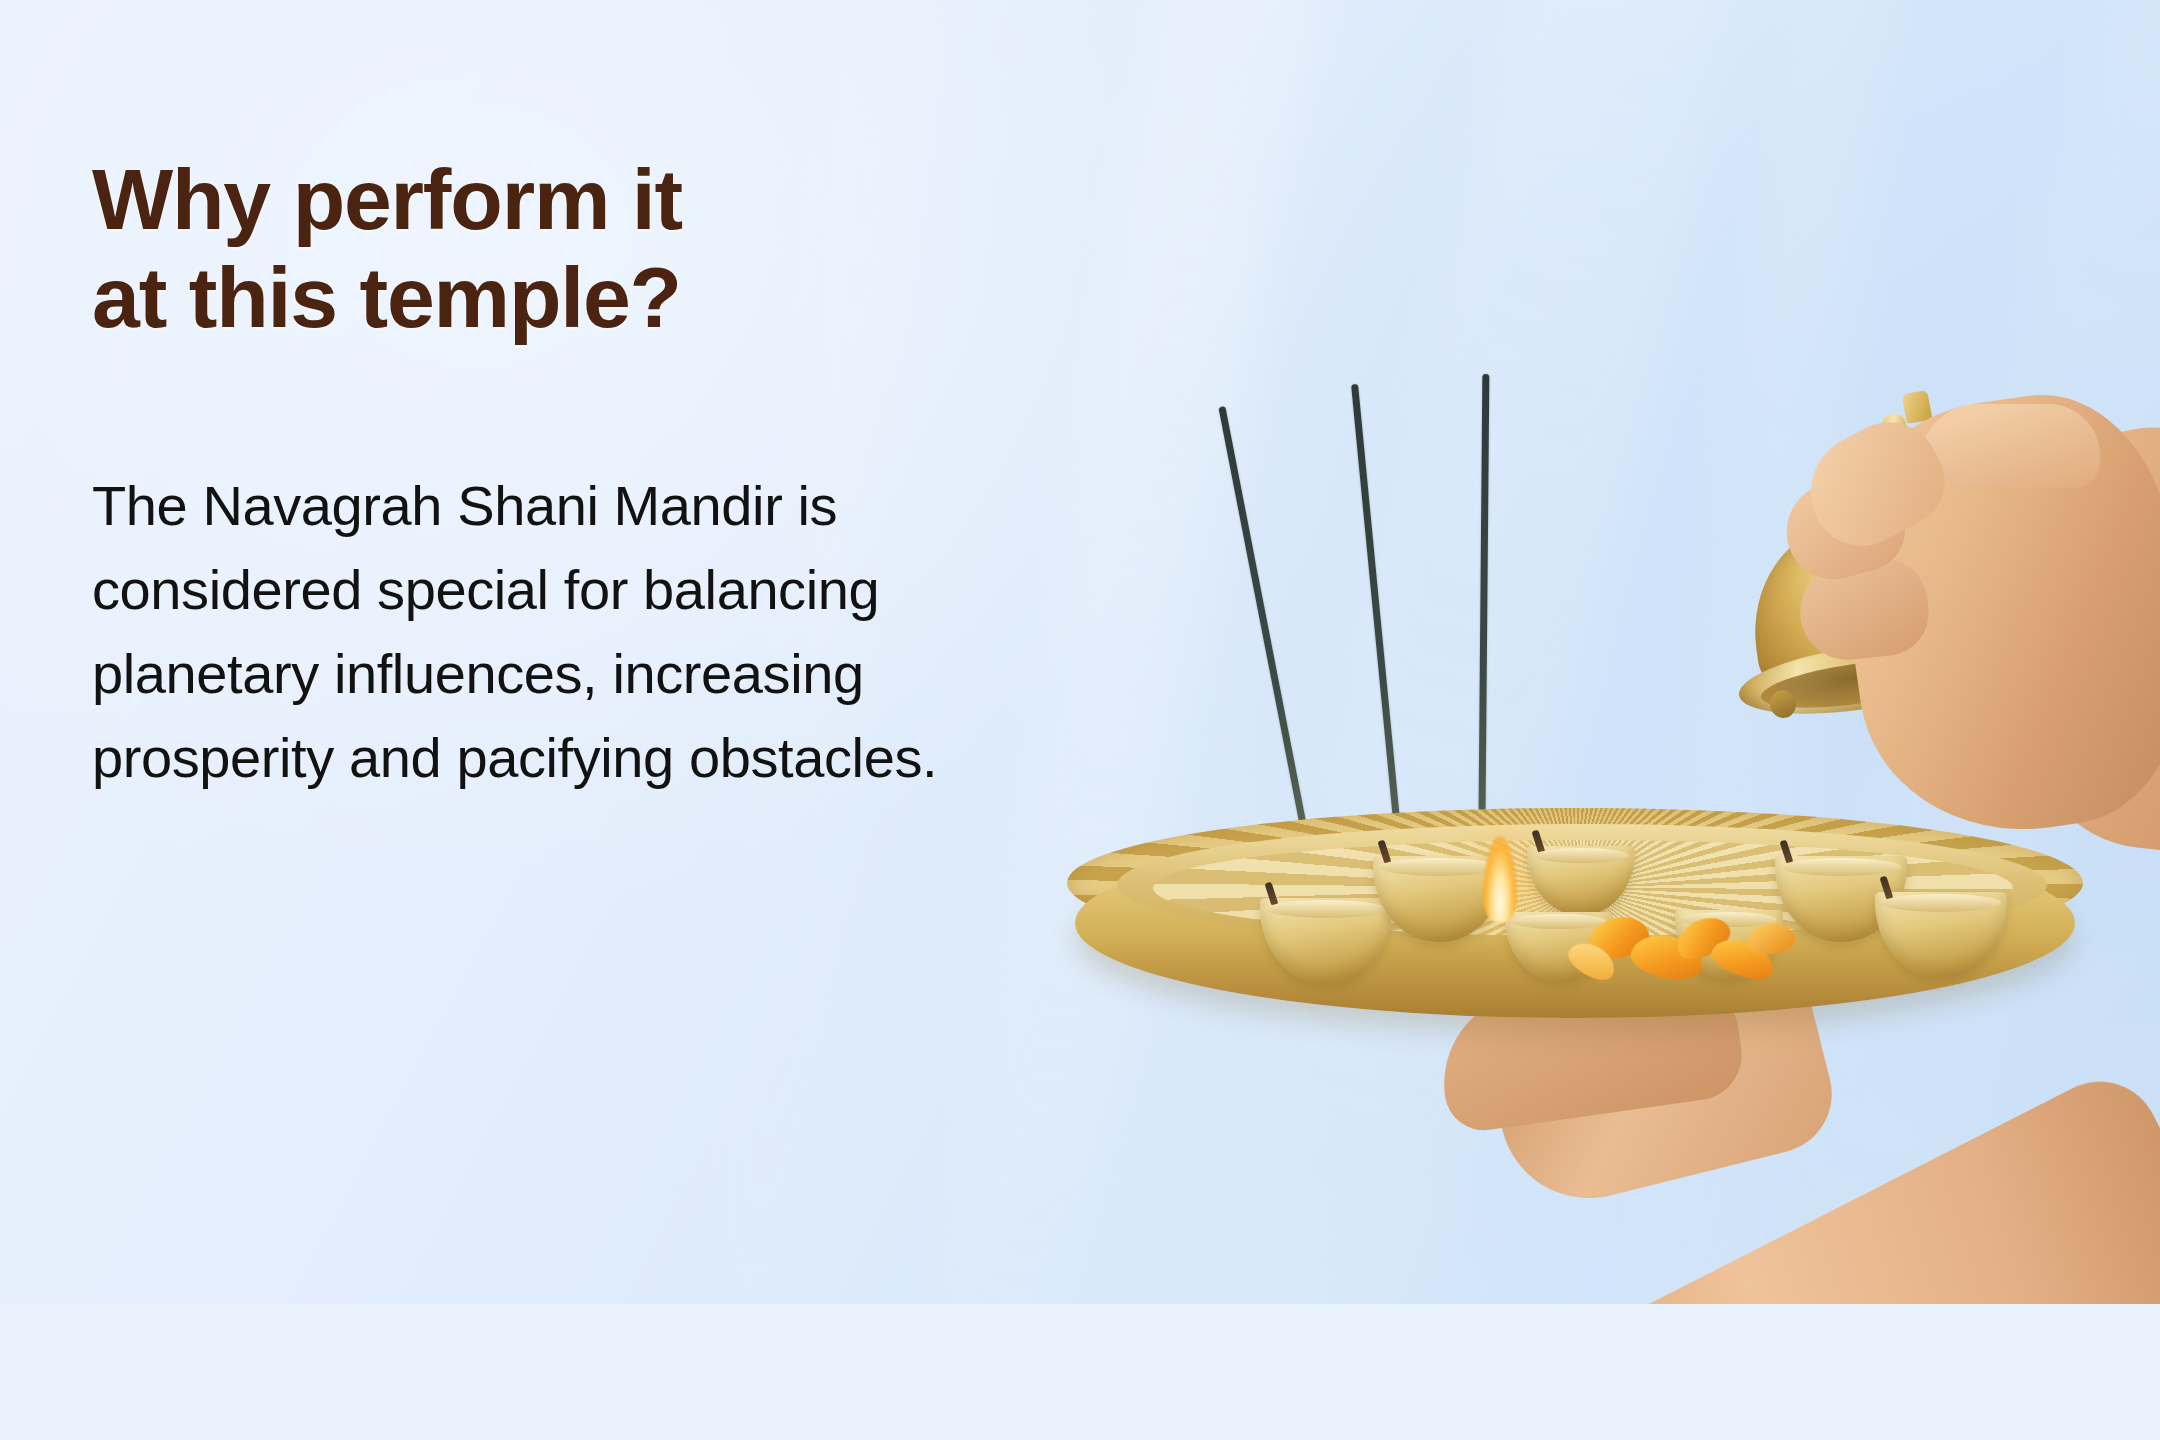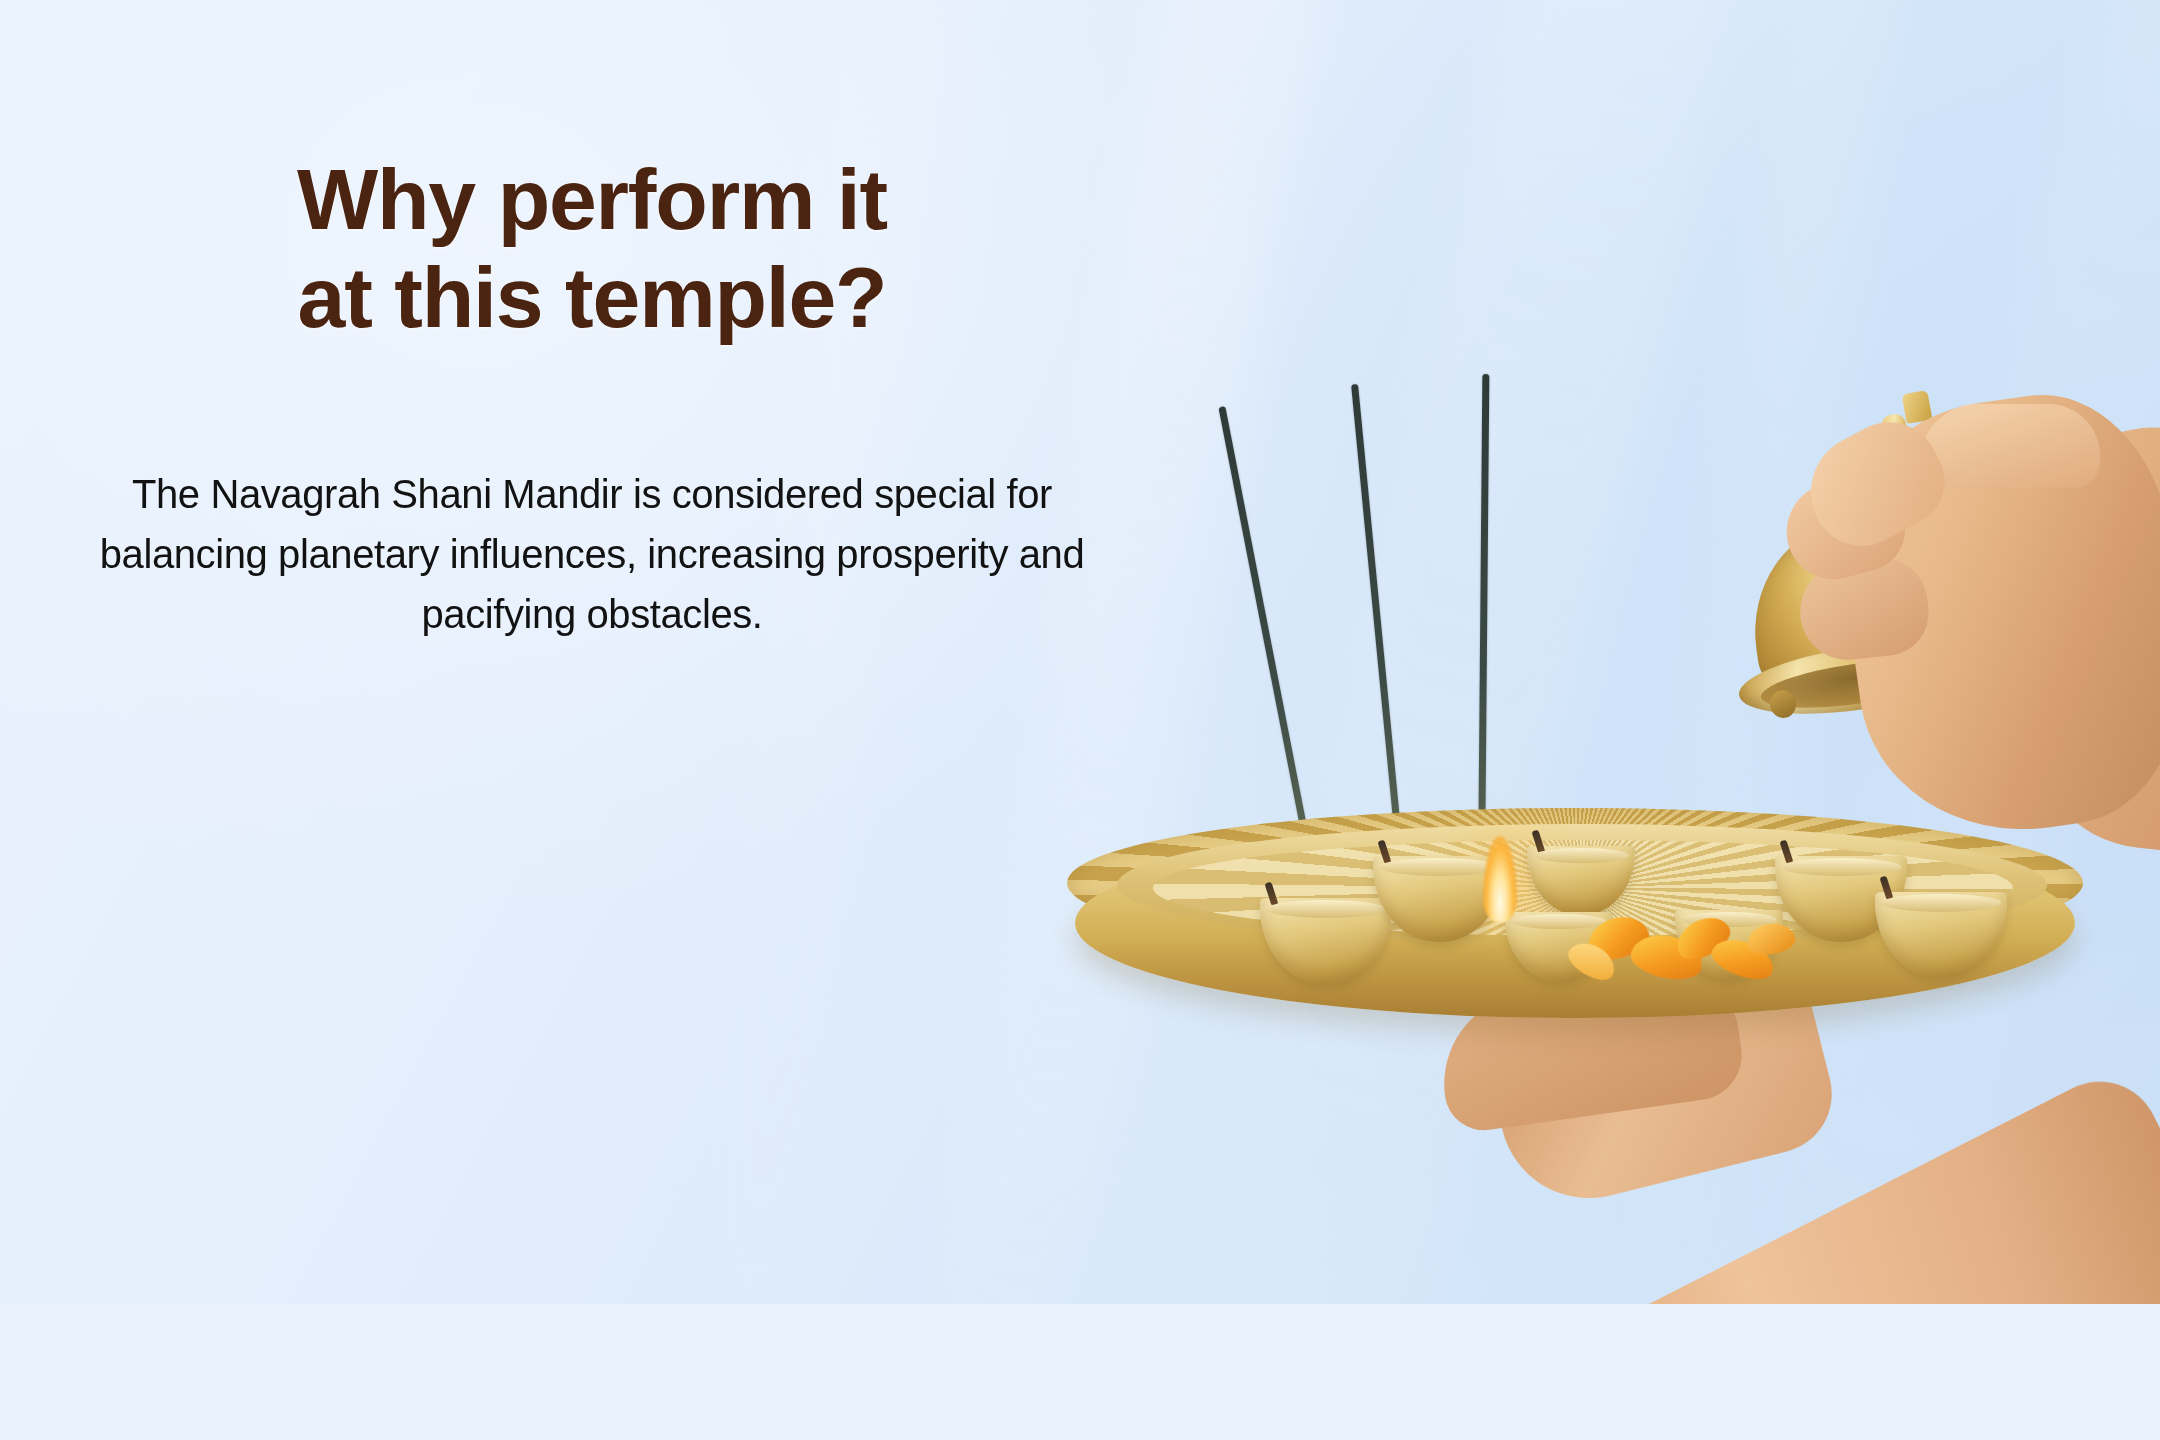--- a/index.html
+++ b/index.html
@@ -10,21 +10,20 @@
   }
 
   #stage {
     position:relative;
     width:2160px; height:1304px;
     overflow:hidden;
     background:
       radial-gradient(ellipse 1300px 1100px at 22% 18%, #eef5fe 0%, rgba(238,245,254,0) 62%),
       radial-gradient(ellipse 1500px 1500px at 100% 52%, #c9dff7 0%, rgba(201,223,247,0) 70%),
       linear-gradient(118deg, #eaf2fd 0%, #e4eefc 34%, #d9e9fa 62%, #cee2f8 100%);
-    text-align: center;
   }
 
   
   .rays { position:absolute; inset:0; pointer-events:none; opacity:.5; }
   .ray {
     position:absolute; top:-30%; height:170%;
     background:linear-gradient(to bottom, rgba(255,255,255,.55), rgba(255,255,255,0));
     filter:blur(26px);
   }
   .ray.r1 { left:48%;  width:150px; transform:rotate(10deg); }
@@ -42,21 +41,21 @@
     font-size:86px;
     font-weight:700;
     line-height:1.14;
     letter-spacing:-1.2px;
     white-space:pre-line;
     text-shadow:0 2px 3px rgba(255,255,255,.55);
   }
   #body-para {
     margin-top:118px;
     color:#121212;
-    font-size:40px;
+    font-size:56px;
     font-weight:400;
     line-height:1.50;
     letter-spacing:-0.4px;
     max-width:1000px;
   }
 
   
   #photo { position:absolute; inset:0; pointer-events:none; }
 
   

